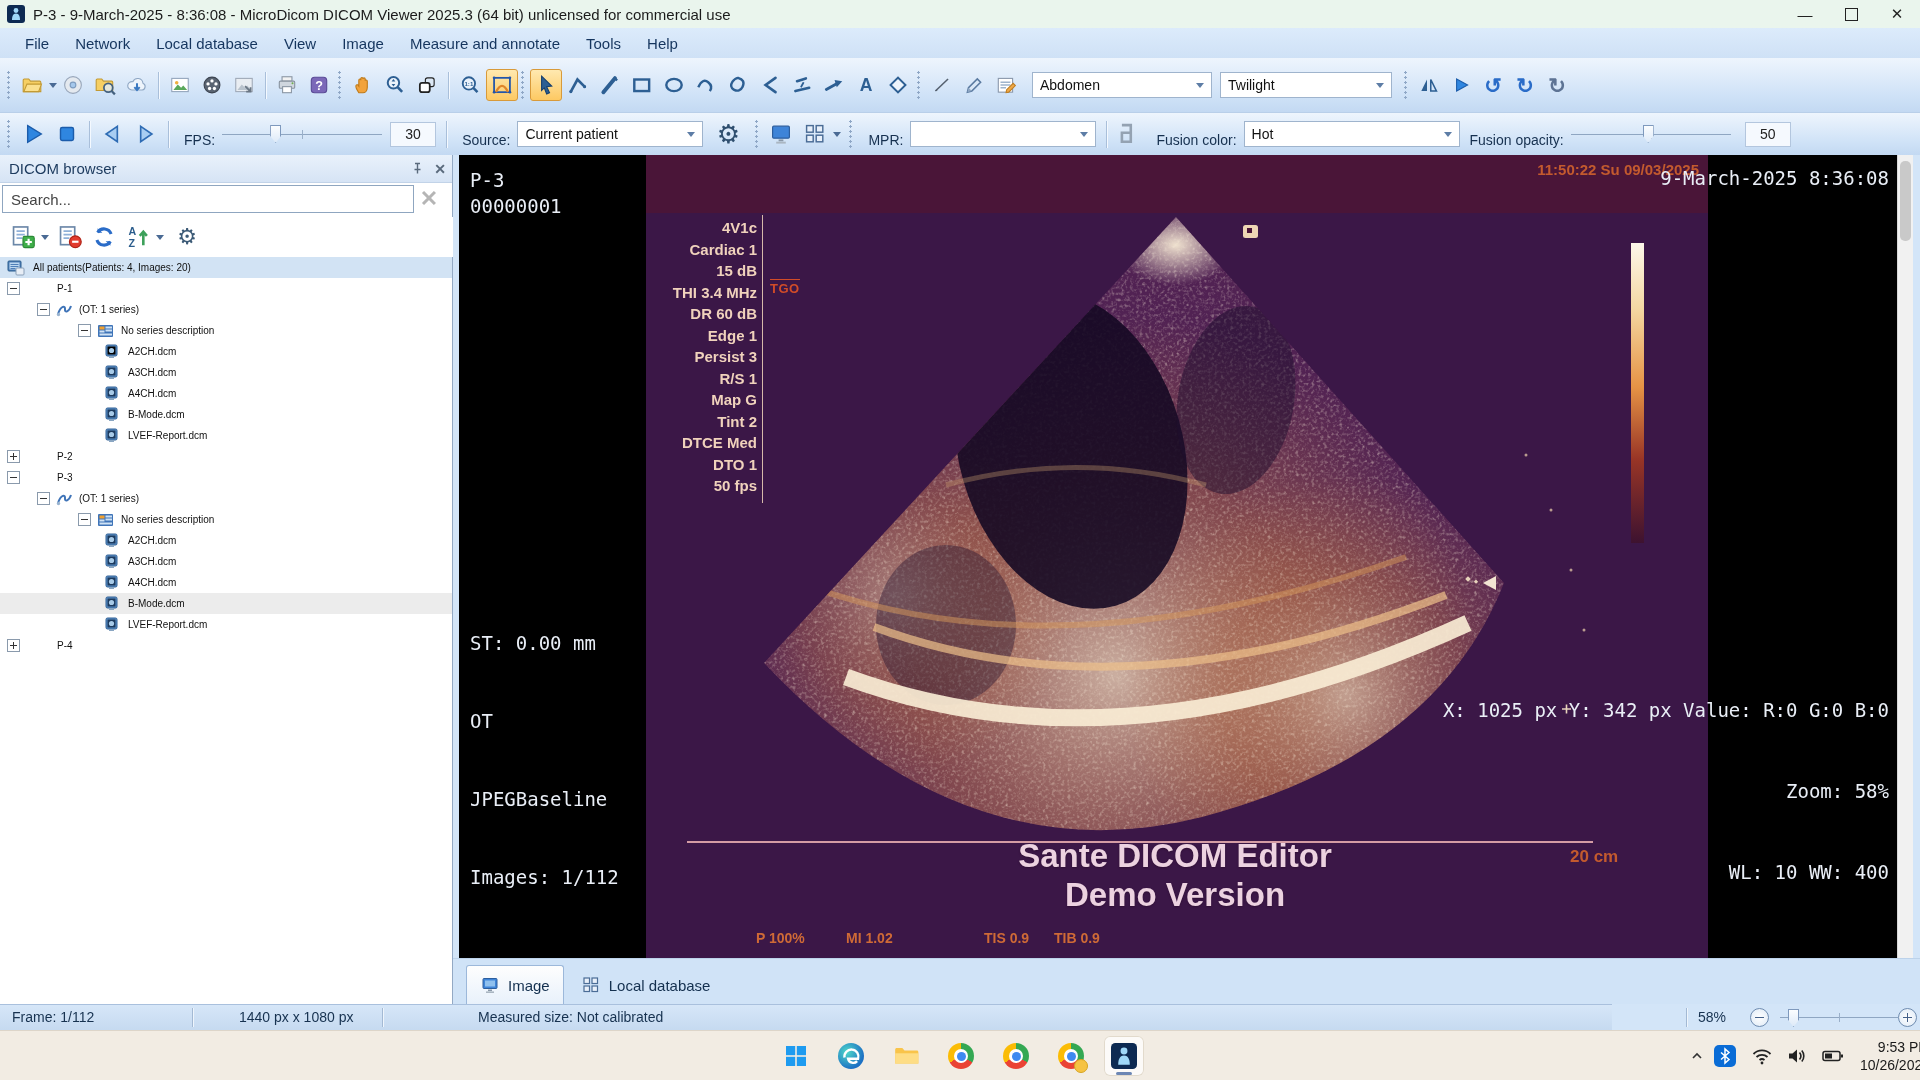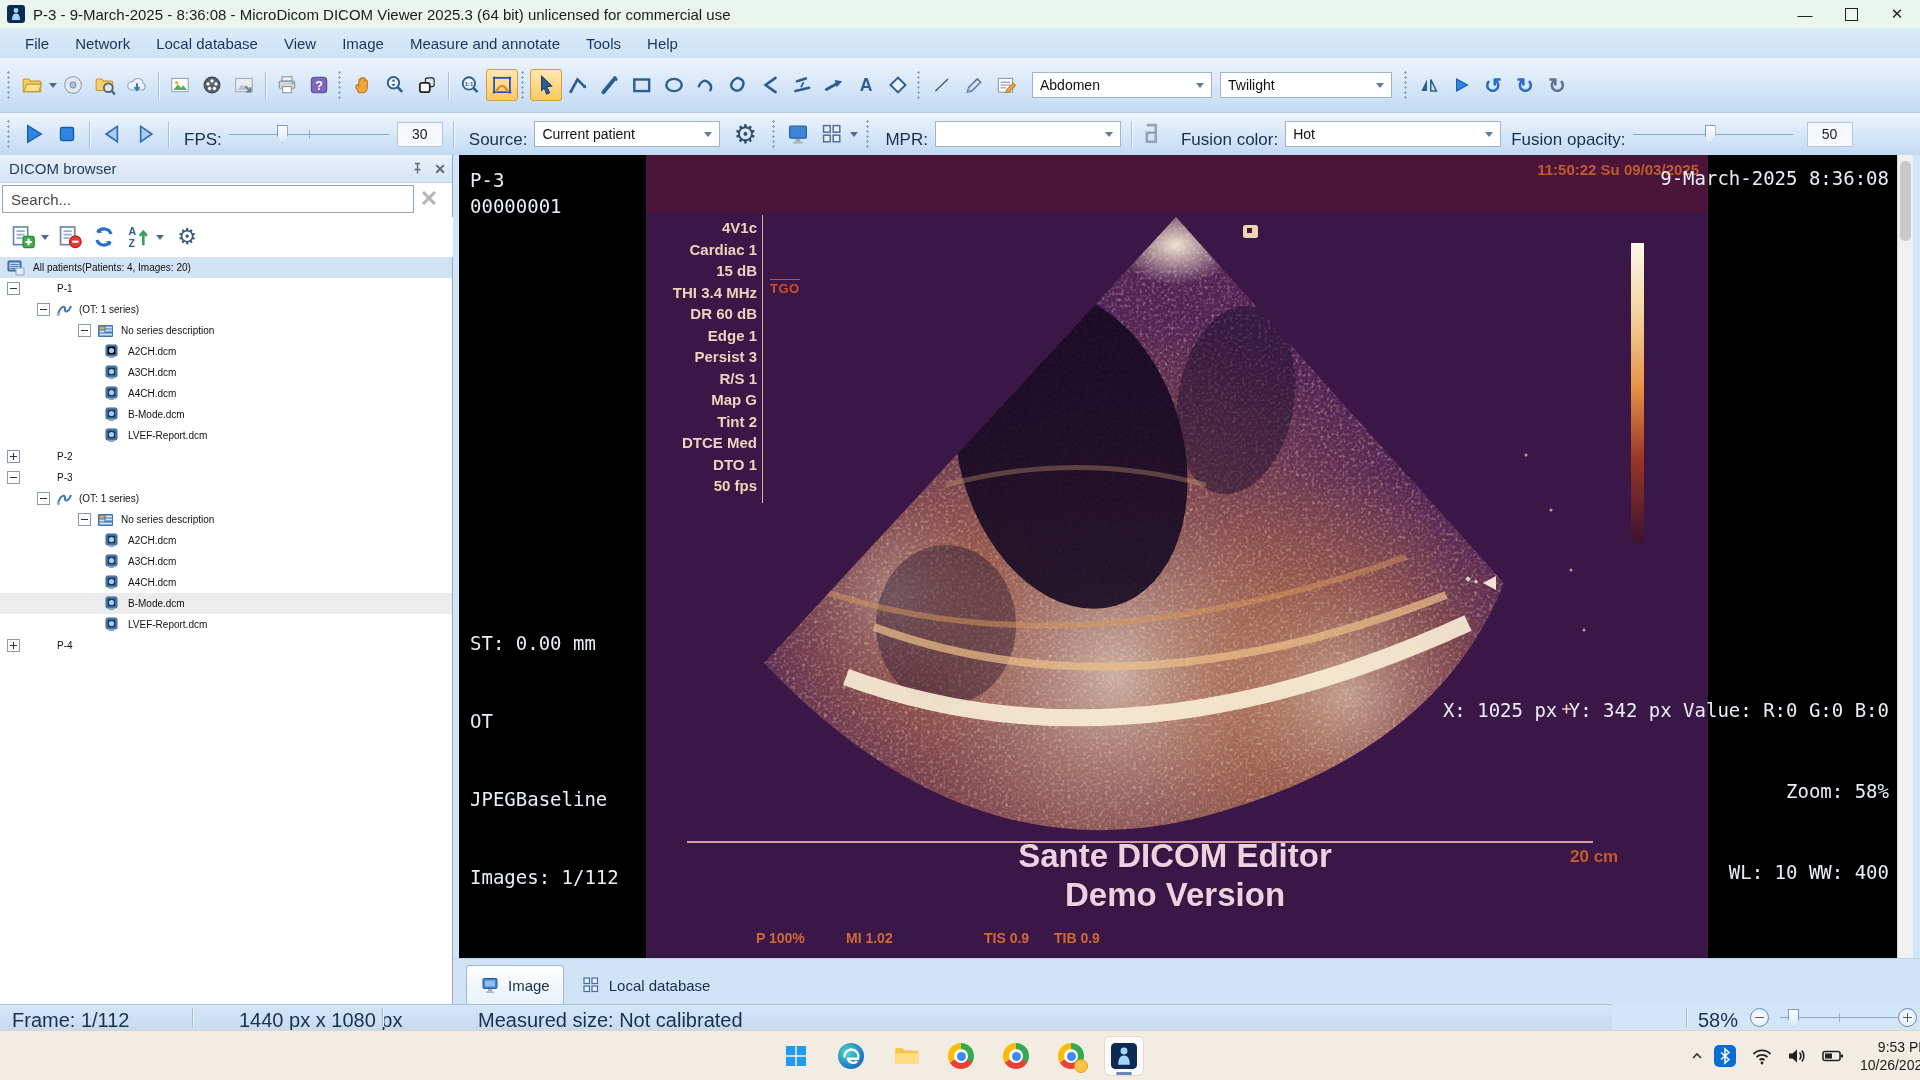--- a/index.html
+++ b/index.html
@@ -26,21 +26,21 @@
   #tb1{top:58px;height:54px;padding-left:4px;}
   #tb2{top:112px;height:43px;padding-left:4px;border-top:1px solid #b9cfe9;}
   .tb{width:32px;height:32px;border-radius:3px;display:flex;align-items:center;justify-content:center;flex:0 0 auto;}
   .tb2{width:34px;height:34px;}
   .tb.on{background:linear-gradient(#ffe9b0,#fdc963);border:1px solid #d89a3a;box-sizing:border-box;}
   .caret{width:0;height:0;border-left:4px solid transparent;border-right:4px solid transparent;
          border-top:5px solid #4a6a94;margin-left:1px;flex:0 0 auto;}
   .vsep{width:1px;height:27px;background:#a9bfda;box-shadow:1px 0 0 #f4f9ff;margin:0 5px;flex:0 0 auto;}
   .grip{width:3px;height:30px;margin:0 6px 0 3px;flex:0 0 auto;
         background-image:radial-gradient(circle,#8fa7c6 1.1px,transparent 1.3px);background-size:3px 5px;background-repeat:repeat-y;}
-  .tlabel2{font-size:17px;color:#16304f;margin:11px 7px 0 10px;flex:0 0 auto;}
+  .tlabel2{font-size:14px;color:#16304f;margin:11px 7px 0 10px;flex:0 0 auto;}
   .combo{height:26px;background:#fff;border:1px solid #9fb4cd;display:flex;align-items:center;
          padding:0 7px;font-size:14px;color:#111;box-sizing:border-box;flex:0 0 auto;justify-content:space-between;}
   .combo .cbx{width:0;height:0;border-left:4px solid transparent;border-right:4px solid transparent;border-top:5px solid #5d7da6;}
   .slider{position:relative;height:24px;flex:0 0 auto;}
   .slider .track{position:absolute;left:0;right:0;top:12px;height:1px;background:#8fa6c2;}
   .slider .tick{position:absolute;left:50%;top:8px;width:1px;height:9px;background:#9ab0ca;}
   .slider .thumb{position:absolute;top:3px;width:11px;height:18px;background:linear-gradient(#fdfeff,#dce9f8);
         box-shadow:inset 0 0 0 1px #7e99bd;clip-path:polygon(0 0,100% 0,100% 60%,50% 100%,0 60%);}
   .vbox{width:46px;height:25px;background:#f5f9fe;border:1px solid #b3c6de;display:flex;align-items:center;
         justify-content:center;font-size:14px;color:#222;box-sizing:border-box;flex:0 0 auto;}
@@ -95,21 +95,21 @@
   .scaleline{position:absolute;left:41px;top:686px;width:906px;height:2px;background:#d49ca4;}
   .scalelabel{position:absolute;left:924px;top:692px;color:#c35a2e;font-size:17px;font-weight:bold;}
   .mech{position:absolute;top:775px;color:#cf6a36;font-size:14px;font-weight:bold;}
   
   .tabbar{position:absolute;left:453px;top:958px;width:1467px;height:46px;background:#d0e3f7;
           display:flex;align-items:flex-end;padding-left:13px;box-sizing:border-box;border-top:1px solid #bcd2ea;}
   .tab{height:38px;display:flex;align-items:center;gap:8px;padding:0 13px;font-size:15px;color:#14304f;margin-right:4px;}
   .tab.active{background:linear-gradient(#fefefe,#e8f1fb);border:1px solid #9cb8da;border-bottom:none;border-radius:3px 3px 0 0;}
   .panelbottom{position:absolute;left:0;top:958px;width:453px;height:46px;background:#fff;border-right:1px solid #93a9c4;box-sizing:border-box;}
   .statusbar{position:absolute;left:0;top:1004px;width:1612px;height:26px;background:linear-gradient(#d6e6f8,#c5d9f0);
-             border-top:1px solid #a9c0dd;font-size:20px;color:#173250;}
+             border-top:1px solid #a9c0dd;font-size:14px;color:#173250;}
   .statusbar .seg{position:absolute;top:4px;}
   .statusbar .ssep{position:absolute;top:3px;width:1px;height:19px;background:#a3b9d4;box-shadow:1px 0 0 #eef5fc;}
   .zbtn{position:absolute;top:3px;width:19px;height:19px;border-radius:50%;border:1.5px solid #6f8cb0;box-sizing:border-box;
         background:radial-gradient(#ffffff,#dde9f6);display:flex;align-items:center;justify-content:center;}
   .zbtn::before{content:"";width:9px;height:1.6px;background:#44618a;}
   .zbtn.plus::after{content:"";position:absolute;width:1.6px;height:9px;background:#44618a;}
   
   .taskbar{position:absolute;left:0;top:1030px;width:1920px;height:50px;background:#f2ece3;border-top:1px solid #ddd5c9;padding-left:22px;}
   .tk{position:absolute;top:5px;width:40px;height:40px;border-radius:6px;display:flex;align-items:center;justify-content:center;}
   .tk.active{background:rgba(255,255,255,.75);box-shadow:inset 0 0 0 1px #e2dacc;}

